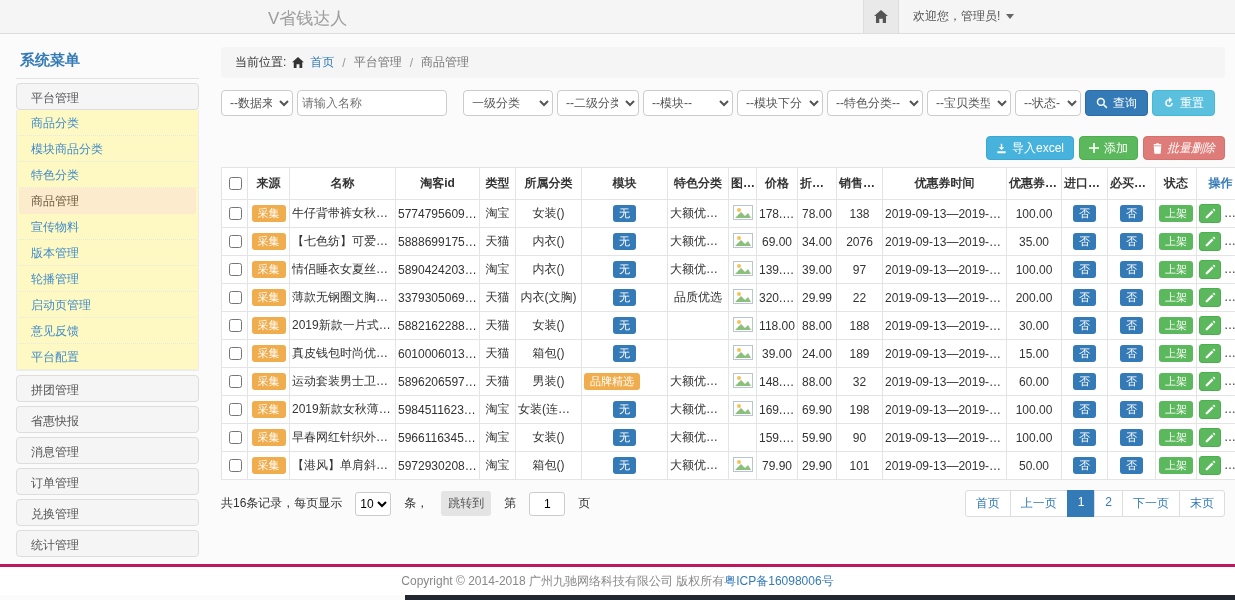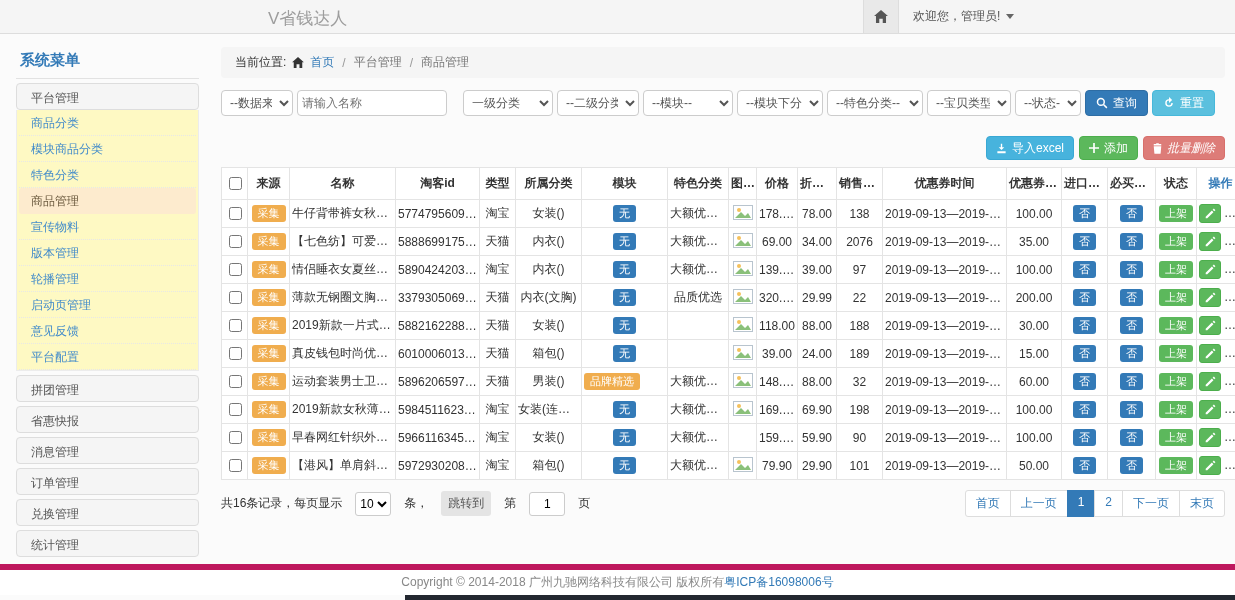--- a/index.html
+++ b/index.html
@@ -67,21 +67,21 @@
   .page-summary select { height:24px; border:1px solid #ccc; border-radius:3px; background:#fff; font-size:12px; }
   .jump-chip { background:#e4e4e4; color:#555; padding:4px 7px; border-radius:3px; cursor:pointer; }
   .jump-input { width:36px; height:24px; border:1px solid #ccc; border-radius:3px; text-align:center; font-size:12px; }
   .pager { display:flex; }
   .page-btn { border:1px solid #ddd; background:#fff; color:#337ab7; padding:4px 10px; margin-left:-1px; cursor:pointer; }
   .page-btn:first-child { border-radius:3px 0 0 3px; margin-left:0; }
   .page-btn:last-child { border-radius:0 3px 3px 0; }
   .page-btn.active { background:#337ab7; border-color:#337ab7; color:#fff; }
   
   .footer { position:absolute; left:0; right:0; top:564px; height:31px; background:#fff;
-    border-top:6px solid #be185d; display:flex; align-items:center; justify-content:center; gap:0; color:#888; }
+    border-top:3px solid #be185d; display:flex; align-items:center; justify-content:center; gap:0; color:#888; }
   .footer .icp { color:#337ab7; cursor:pointer; }
   .bottom-strip { position:absolute; left:405px; right:0; bottom:0; height:5px; background:#232830; }
   .icon { display:inline-flex; align-items:center; }
 </style>
 </head>
 <body>
 
 <div class="top-header">
   <div class="brand">V省钱达人</div>
   <div class="header-right">

